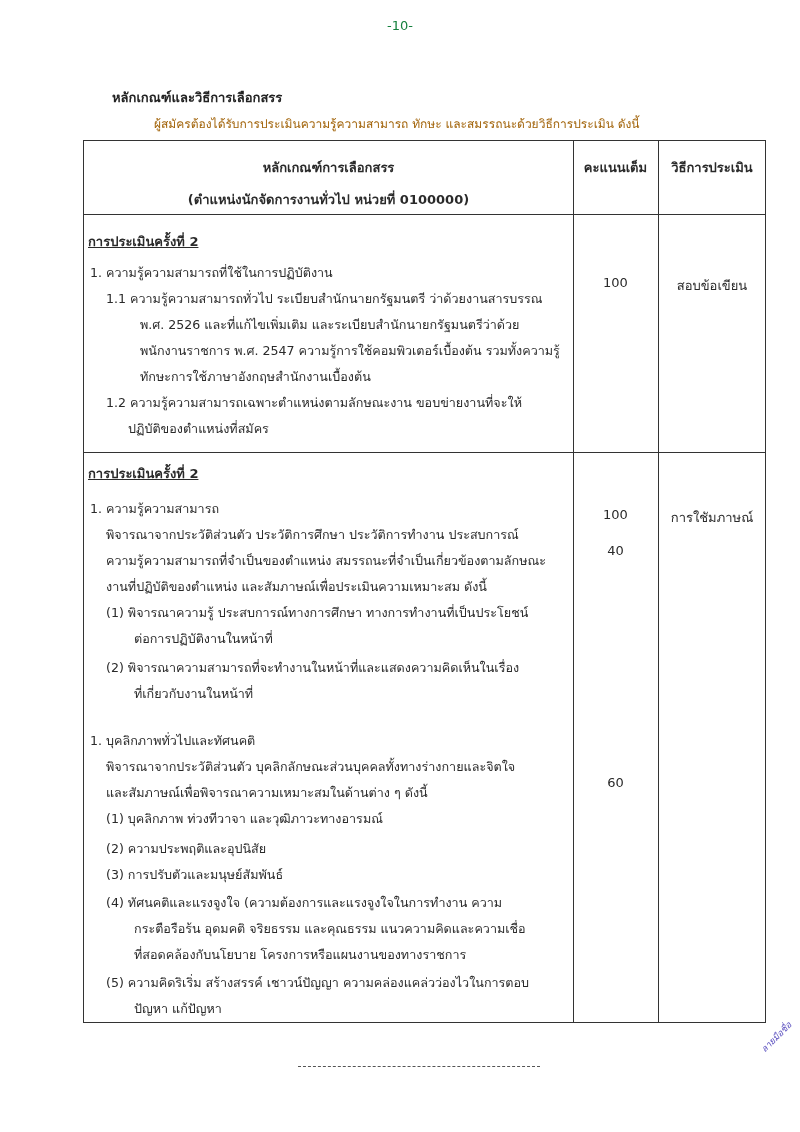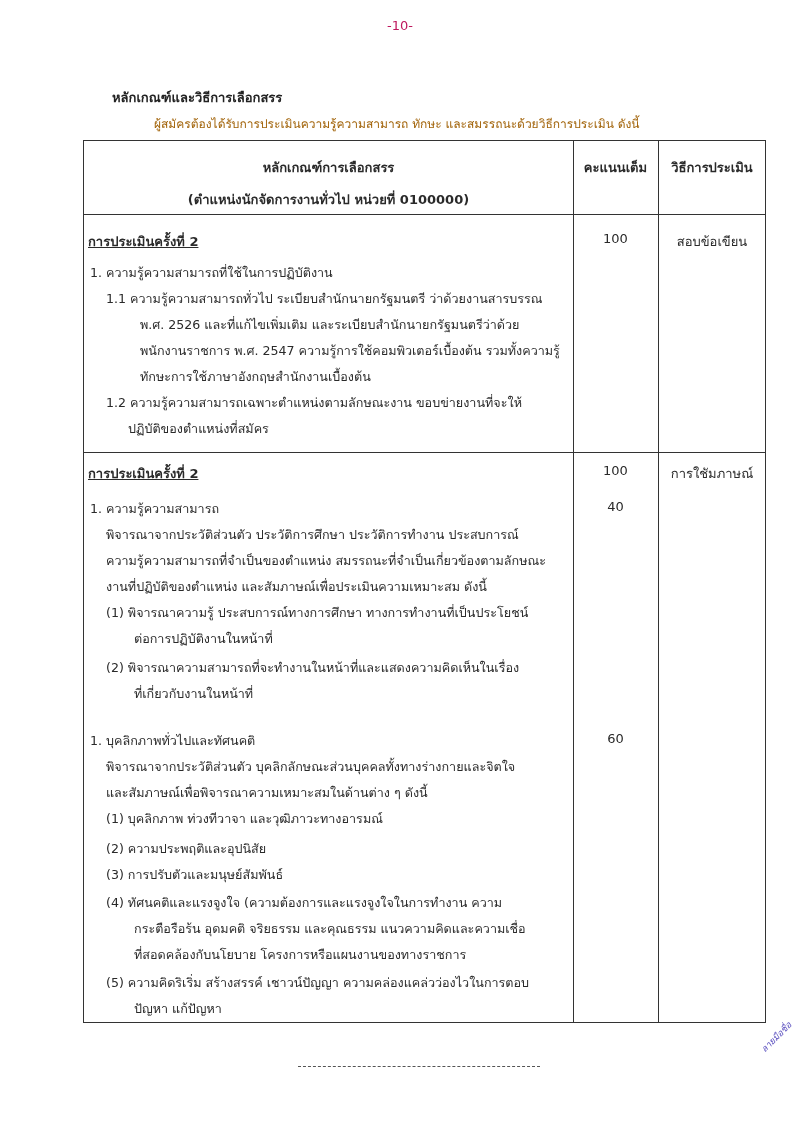--- a/index.html
+++ b/index.html
@@ -3,37 +3,37 @@
 <meta charset="utf-8">
 <style>
   html, body { margin: 0; padding: 0; }
   body {
     width: 800px; height: 1132px; background: #ffffff; position: relative;
     font-family: "DejaVu Sans", "Liberation Sans", sans-serif;
     color: #2a2a2a; overflow: hidden;
   }
   .page-number {
     position: absolute; top: 18px; left: 0; width: 800px; text-align: center;
-    font-size: 13px; color: #be185d;
+    font-size: 13px; color: #15803d;
   }
   .section-title {
     position: absolute; top: 87px; left: 112px; font-size: 13px; font-weight: bold; color: #222;
   }
   .intro {
     position: absolute; top: 114px; left: 154px; font-size: 12px; color: #a16207; white-space: nowrap;
   }
   .tbl {
     position: absolute; left: 83px; top: 140px; width: 683px; height: 883px;
     border: 1.3px solid #333; box-sizing: border-box;
   }
   .vline { position: absolute; top: 0; bottom: 0; width: 0; border-left: 1.2px solid #333; }
   .hline { position: absolute; left: 0; right: 0; height: 0; border-top: 1.2px solid #333; }
   .cell-text { position: absolute; font-size: 13px; color: #2a2a2a; white-space: nowrap; }
   .hdr { font-weight: bold; text-align: center; }
-  .center { text-align: center; }
+  .center { text-align: center; margin-top: 44px; }
   .u { text-decoration: underline; font-weight: bold; }
   .line { position: absolute; font-size: 12.6px; color: #2a2a2a; white-space: nowrap; line-height: 20px; }
   .footer-line {
     position: absolute; top: 1066px; left: 298px; width: 242px; height: 0;
     border-top: 1px dashed #555;
   }
   .signature {
     position: absolute; top: 1030px; left: 757px; font-size: 9px; color: #5a4fbf;
     transform: rotate(-45deg); font-style: italic;
   }

